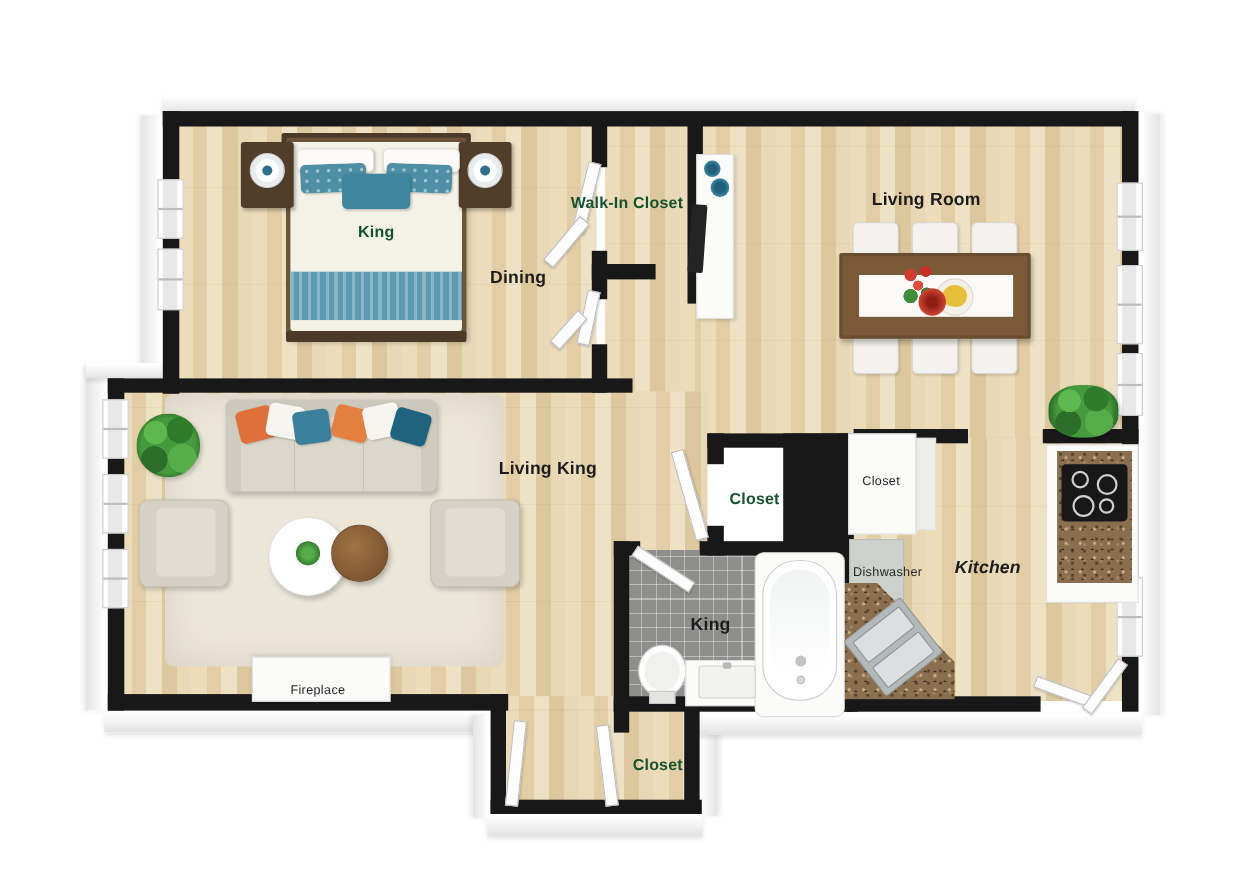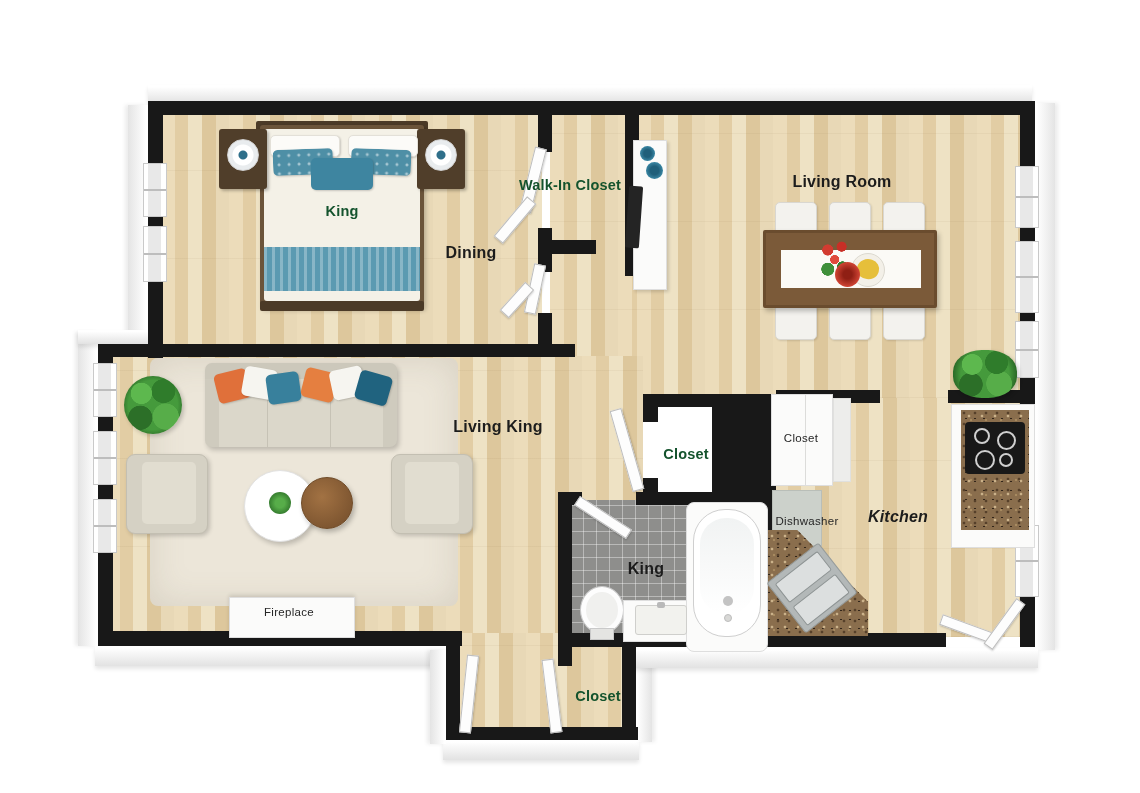--- a/index.html
+++ b/index.html
@@ -217,15 +217,15 @@
   <span class="lbl" style="left:471px;top:253px;">Dining</span>
   <span class="lbl-m" style="left:570px;top:185px;">Walk-In Closet</span>
   <span class="lbl" style="left:842px;top:182px;">Living Room</span>
   <span class="lbl" style="left:498px;top:427px;">Living King</span>
   <span class="lbl-m" style="left:686px;top:454px;">Closet</span>
   <span class="lbl" style="left:898px;top:517px;font-style:italic;">Kitchen</span>
   <span class="lbl" style="left:646px;top:569px;">King</span>
   <span class="lbl-m" style="left:598px;top:696px;">Closet</span>
   <span class="lbl-s" style="left:801px;top:438px;">Closet</span>
   <span class="lbl-s" style="left:807px;top:521px;">Dishwasher</span>
-  <span class="lbl-s" style="left:289px;top:612px;">Fireplace</span>
+  <span class="lbl-s" style="left:289px;top:628px;">Fireplace</span>
 
 </div>
 
 </body></html>

